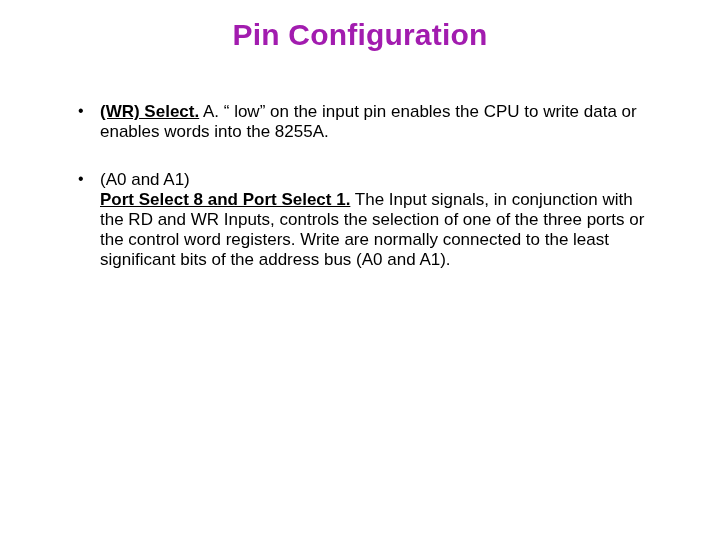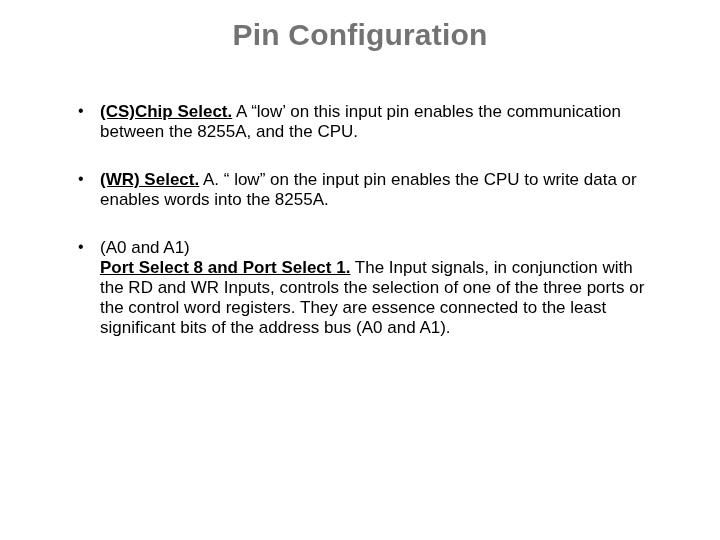--- a/index.html
+++ b/index.html
@@ -13,21 +13,21 @@
   }
   .slide {
     width: 720px;
     height: 540px;
     box-sizing: border-box;
     padding: 18px 60px 0 60px;
   }
   .title {
     text-align: center;
     font-weight: bold;
-    color: #737373;
+    color: #a21caf;
     font-size: 30px;
     margin: 0 0 50px 0;
     letter-spacing: 0.2px;
   }
   ul.bullets {
     list-style: none;
     margin: 0;
     padding: 0 0 0 40px;
   }
   ul.bullets > li {
@@ -50,30 +50,27 @@
   .sub { display: block; }
 </style>
 </head>
 <body>
 
 <div class="slide">
   <h1 class="title">Pin Configuration</h1>
 
   <ul class="bullets">
 
-    <li>
-      <span class="lead-u">(CS)Chip Select.</span><span> A “low’ on this input pin enables the communication between the 8255A, and the CPU.</span>
-    </li>
 
 
     <li>
       <span class="lead-u">(WR) Select.</span><span> A. “ low” on the input pin enables the CPU to write data or enables words into the 8255A.</span>
     </li>
 
     <li>
       <span class="lead">(A0 and A1)</span>
       <span class="sub">
-        <span class="lead-u">Port Select 8 and Port Select 1.</span><span> The Input signals, in conjunction with the RD and WR Inputs, controls the selection of one of the three ports or the control word registers. They are essence connected to the least significant bits of the address bus (A0 and A1).</span>
+        <span class="lead-u">Port Select 8 and Port Select 1.</span><span> The Input signals, in conjunction with the RD and WR Inputs, controls the selection of one of the three ports or the control word registers. Write are normally connected to the least significant bits of the address bus (A0 and A1).</span>
       </span>
     </li>
 
   </ul>
 </div>
 
 </body></html>

